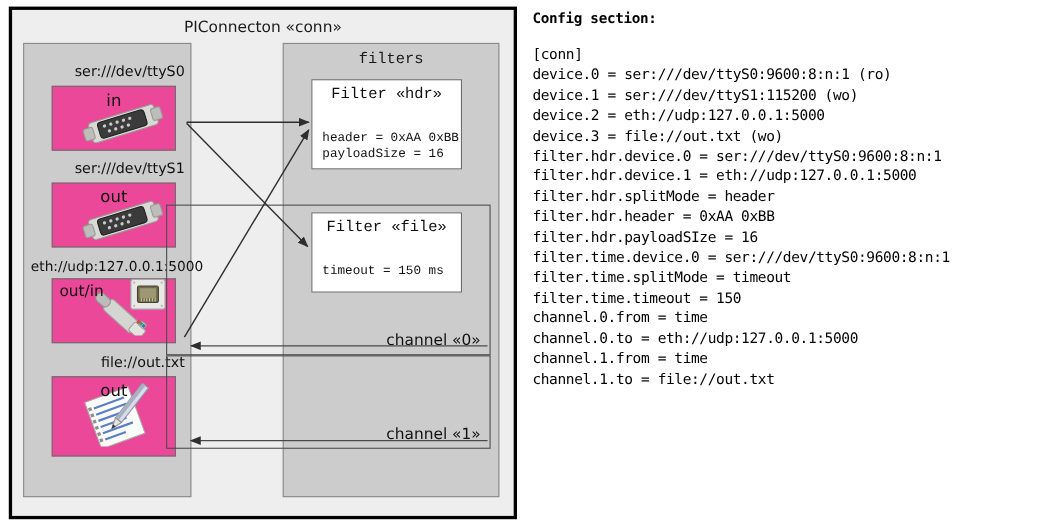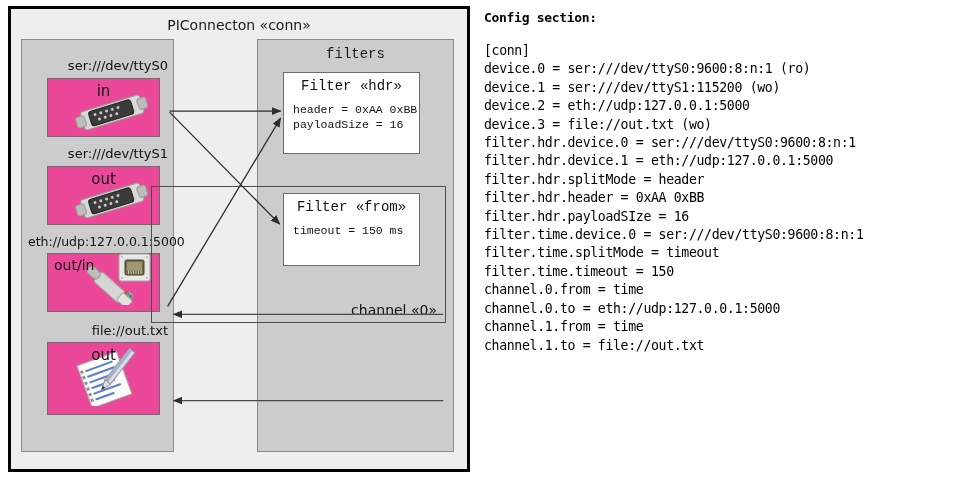--- a/index.html
+++ b/index.html
@@ -92,21 +92,21 @@
   .filter-title {
     position: absolute;
     left: 0; top: 5px;
     width: 100%;
     text-align: center;
     font-size: 14px;
     color: #111111;
   }
   .filter-attrs {
     position: absolute;
-    left: 9px; top: 29px;
+    left: 9px; top: 45px;
     font-size: 11.5px;
     line-height: 15px;
     color: #111111;
   }
 
   
   .channel-box {
     position: absolute;
     border: 1px solid #4d4d4d;
     background: transparent;
@@ -287,29 +287,32 @@
 
     <div class="filter-box" style="left:25px; top:32px; width:137px; height:82px;">
       <div class="filter-title">Filter «hdr»</div>
       <div class="filter-attrs">
         <div>header = 0xAA 0xBB</div>
         <div>payloadSize = 16</div>
       </div>
     </div>
 
     <div class="filter-box" style="left:25px; top:153px; width:137px; height:73px;">
-      <div class="filter-title">Filter «from»</div>
+      <div class="filter-title">Filter «file»</div>
       <div class="filter-attrs">
         <div>timeout = 150 ms</div>
       </div>
     </div>
   </div>
 
   <div class="channel-box" style="left:140px; top:177px; width:295px; height:137px;">
     <span class="channel-label">channel «0»</span>
+  </div>
+  <div class="channel-box" style="left:140px; top:314px; width:295px; height:85px;">
+    <span class="channel-label">channel «1»</span>
   </div>
 
   <svg id="arrow-layer" viewBox="0 0 456 464">
     <defs>
       <marker id="ah" markerWidth="10" markerHeight="8" refX="9" refY="4" orient="auto" markerUnits="userSpaceOnUse">
         <polygon points="0,0 10,4 0,8" fill="#2e2e2e"></polygon>
       </marker>
     </defs>
 
     <line x1="158" y1="103" x2="270" y2="103" stroke="#2e2e2e" stroke-width="1.3" marker-end="url(#ah)"></line>

